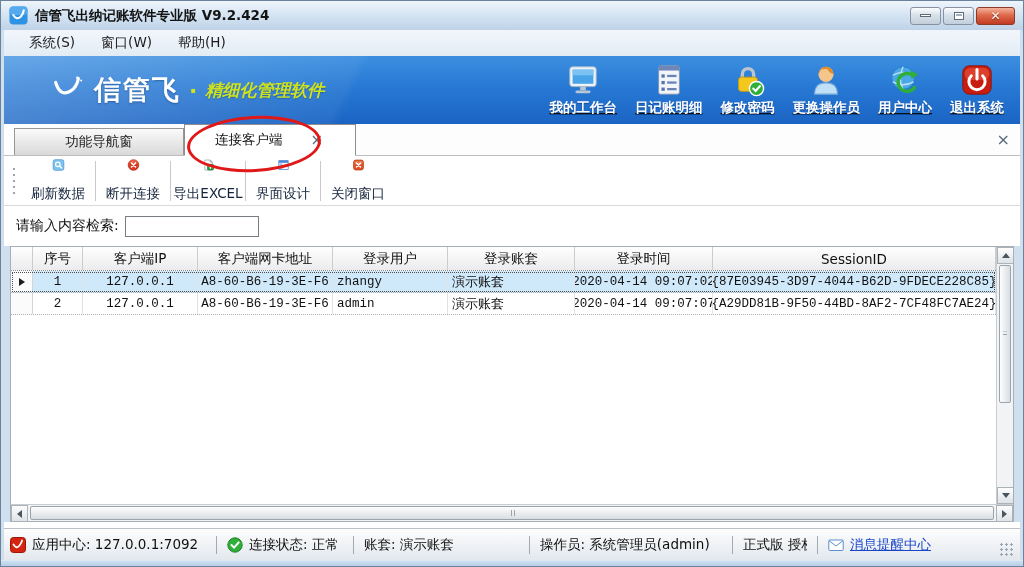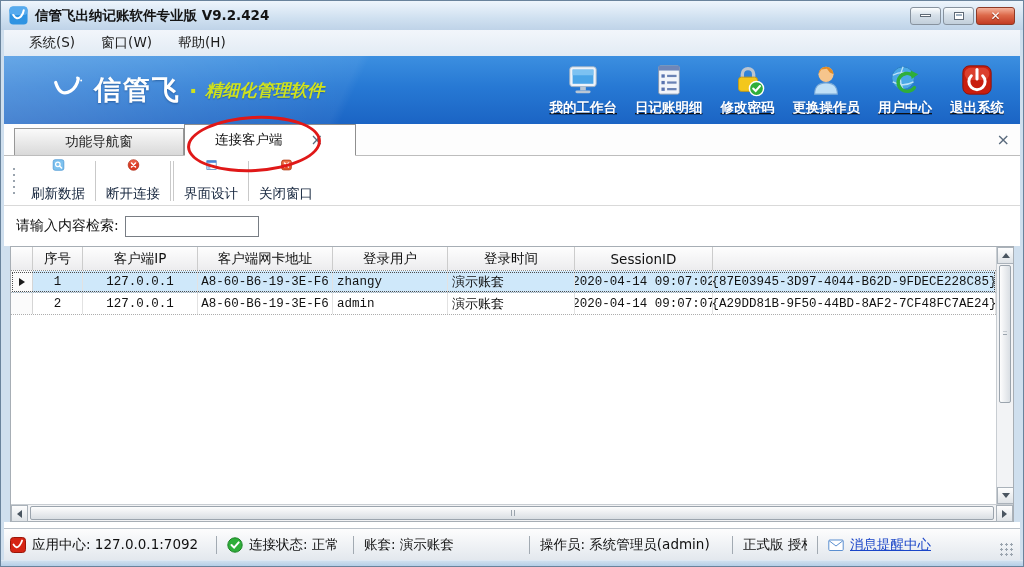--- a/index.html
+++ b/index.html
@@ -241,20 +241,29 @@
     <div class="tb-sep"></div>
     <div class="tb-btn">
       <svg viewBox="0 0 18 18">
         <circle cx="9" cy="9" r="8" fill="#dd3a22" stroke="#a82814"></circle>
         <path d="M9 1.5 a7.5 7.5 0 0 1 7 5 l-14 0 a7.5 7.5 0 0 1 7 -5z" fill="#ef7258" opacity="0.65"></path>
         <path d="M6 6 l6 6 M12 6 l-6 6" stroke="#fff" stroke-width="2.3" stroke-linecap="round"></path>
       </svg>
       <span class="tb-label">断开连接</span>
     </div>
     <div class="tb-sep"></div>
+    <div class="tb-btn">
+      <svg viewBox="0 0 18 18">
+        <path d="M3.5 1.5 h8 l3 3 v12 h-11 z" fill="#fff" stroke="#8a97a8"></path>
+        <path d="M11.5 1.5 v3 h3 z" fill="#dfe6ee" stroke="#8a97a8"></path>
+        <rect x="7.5" y="8" width="9" height="8.5" rx="1.5" fill="#2f9e44" stroke="#1d7a30"></rect>
+        <path d="M12 15 v-3 h-1.8 l1.8 -2.6 1.8 2.6 h-1.8" stroke="#fff" stroke-width="1.4" fill="none"></path>
+      </svg>
+      <span class="tb-label">导出EXCEL</span>
+    </div>
     <div class="tb-sep"></div>
     <div class="tb-btn">
       <svg viewBox="0 0 18 18">
         <rect x="2" y="2.5" width="14" height="13" fill="#fff" stroke="#3c70b8"></rect>
         <rect x="2" y="2.5" width="14" height="3.2" fill="#4a86d8"></rect>
         <rect x="2.8" y="6.4" width="4.6" height="8.4" fill="#9cc4ec"></rect>
       </svg>
       <span class="tb-label">界面设计</span>
     </div>
     <div class="tb-sep"></div>
@@ -275,20 +284,21 @@
 
   <div class="tablewrap">
     <div class="tbl-main">
       <div class="tbl-grid">
         <div class="trow thead">
             <div class="th"></div>
             <div class="th">序号</div>
             <div class="th">客户端IP</div>
             <div class="th">客户端网卡地址</div>
             <div class="th">登录用户</div>
+            <div class="th">登录账套</div>
             <div class="th">登录时间</div>
             <div class="th">SessionID</div>
           </div>
         <div>
             <div class="trow drow selected">
               <div class="sel-cell">
                 <div class="row-arrow"></div>
               </div>
               <div class="td a-center mono">1</div>
               <div class="td a-center mono">127.0.0.1</div>

